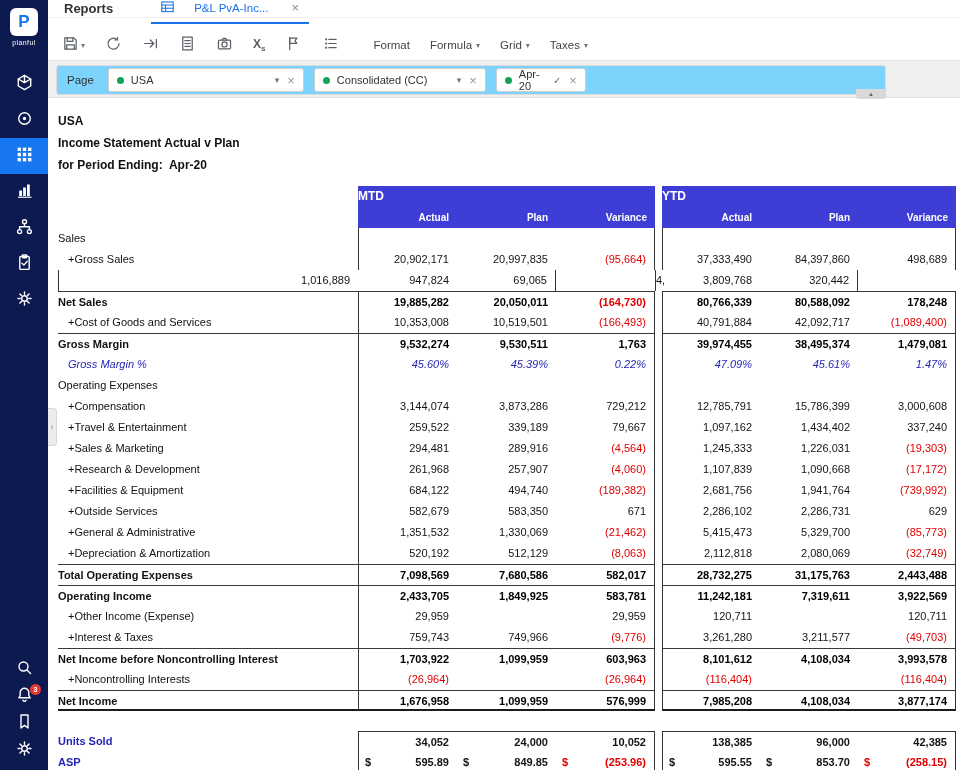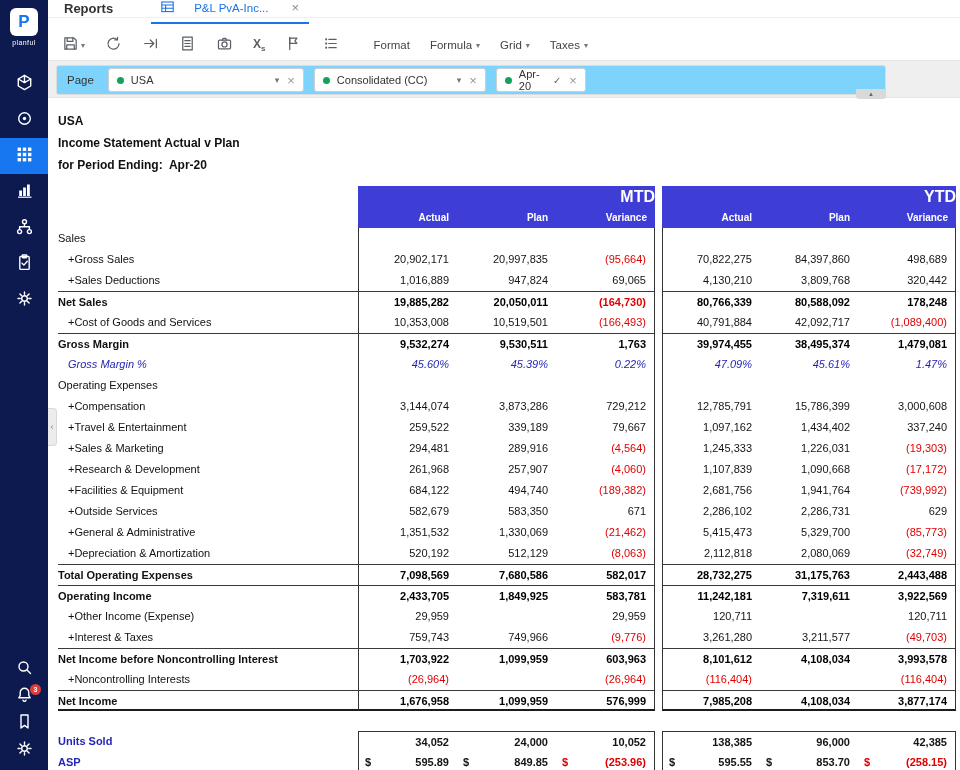--- a/index.html
+++ b/index.html
@@ -55,21 +55,21 @@
   .rtitle{font-size:12px;font-weight:bold;line-height:22px;color:#111}
   .tbl{width:898px;margin-top:10px}
   .trow{display:grid;grid-template-columns:300px 99px 99px 99px 7px 98px 98px 98px;height:21px;line-height:21px}
   .cell{font-size:11px;white-space:nowrap;overflow:hidden}
   .lab{grid-column:1;color:#111}
   .lab.ind{padding-left:10px}
   .num{text-align:right;padding-right:8px;color:#141414}
   .num.bl{border-left:1px solid #333}
   .num.br{border-right:1px solid #333}
   .gap{background:#fff}
-  .hgroup{background:#3e3ed6;color:#fff;text-align:right;font-weight:bold;font-size:16px}
+  .hgroup{background:#3e3ed6;color:#fff;text-align:left;font-weight:bold;font-size:12px}
   .g1{grid-column:2/5}.g2{grid-column:6/9}
   .hcol{background:#3e3ed6;color:#fff;text-align:right;font-weight:bold;font-size:10px;padding-right:8px}
   .t-section .lab{font-weight:normal}
   .t-total .lab,.t-total .num{font-weight:bold;border-top:1px solid #3a3a3a}
   .t-total .num{color:#000}
   .t-last .lab,.t-last .num{border-bottom:2px solid #1c1c1c}
   .t-percent .lab,.t-percent .num{color:#2525b5;font-style:italic}
   .neg{color:#e00000 !important}
   .tfoot{margin-top:20px}
   .t-foot .lab{color:#2525b5;font-weight:bold}
@@ -316,26 +316,25 @@
           <div class="cell num bl"></div>
           <div class="cell num"></div>
           <div class="cell num br"></div>
         </div>
         <div class="trow t-data">
           <div class="cell lab ind">+Gross Sales</div>
           <div class="cell num bl">20,902,171</div>
           <div class="cell num">20,997,835</div>
           <div class="cell num br neg">(95,664)</div>
           <div class="cell gap"></div>
-          <div class="cell num bl">70,822,275</div>
+          <div class="cell num bl">37,333,490</div>
           <div class="cell num">84,397,860</div>
           <div class="cell num br">498,689</div>
         </div>
         <div class="trow t-data">
-          <div class="cell lab ind">+Sales Deductions</div>
           <div class="cell num bl">1,016,889</div>
           <div class="cell num">947,824</div>
           <div class="cell num br">69,065</div>
           <div class="cell gap"></div>
           <div class="cell num bl">4,130,210</div>
           <div class="cell num">3,809,768</div>
           <div class="cell num br">320,442</div>
         </div>
         <div class="trow t-total">
           <div class="cell lab">Net Sales</div>

